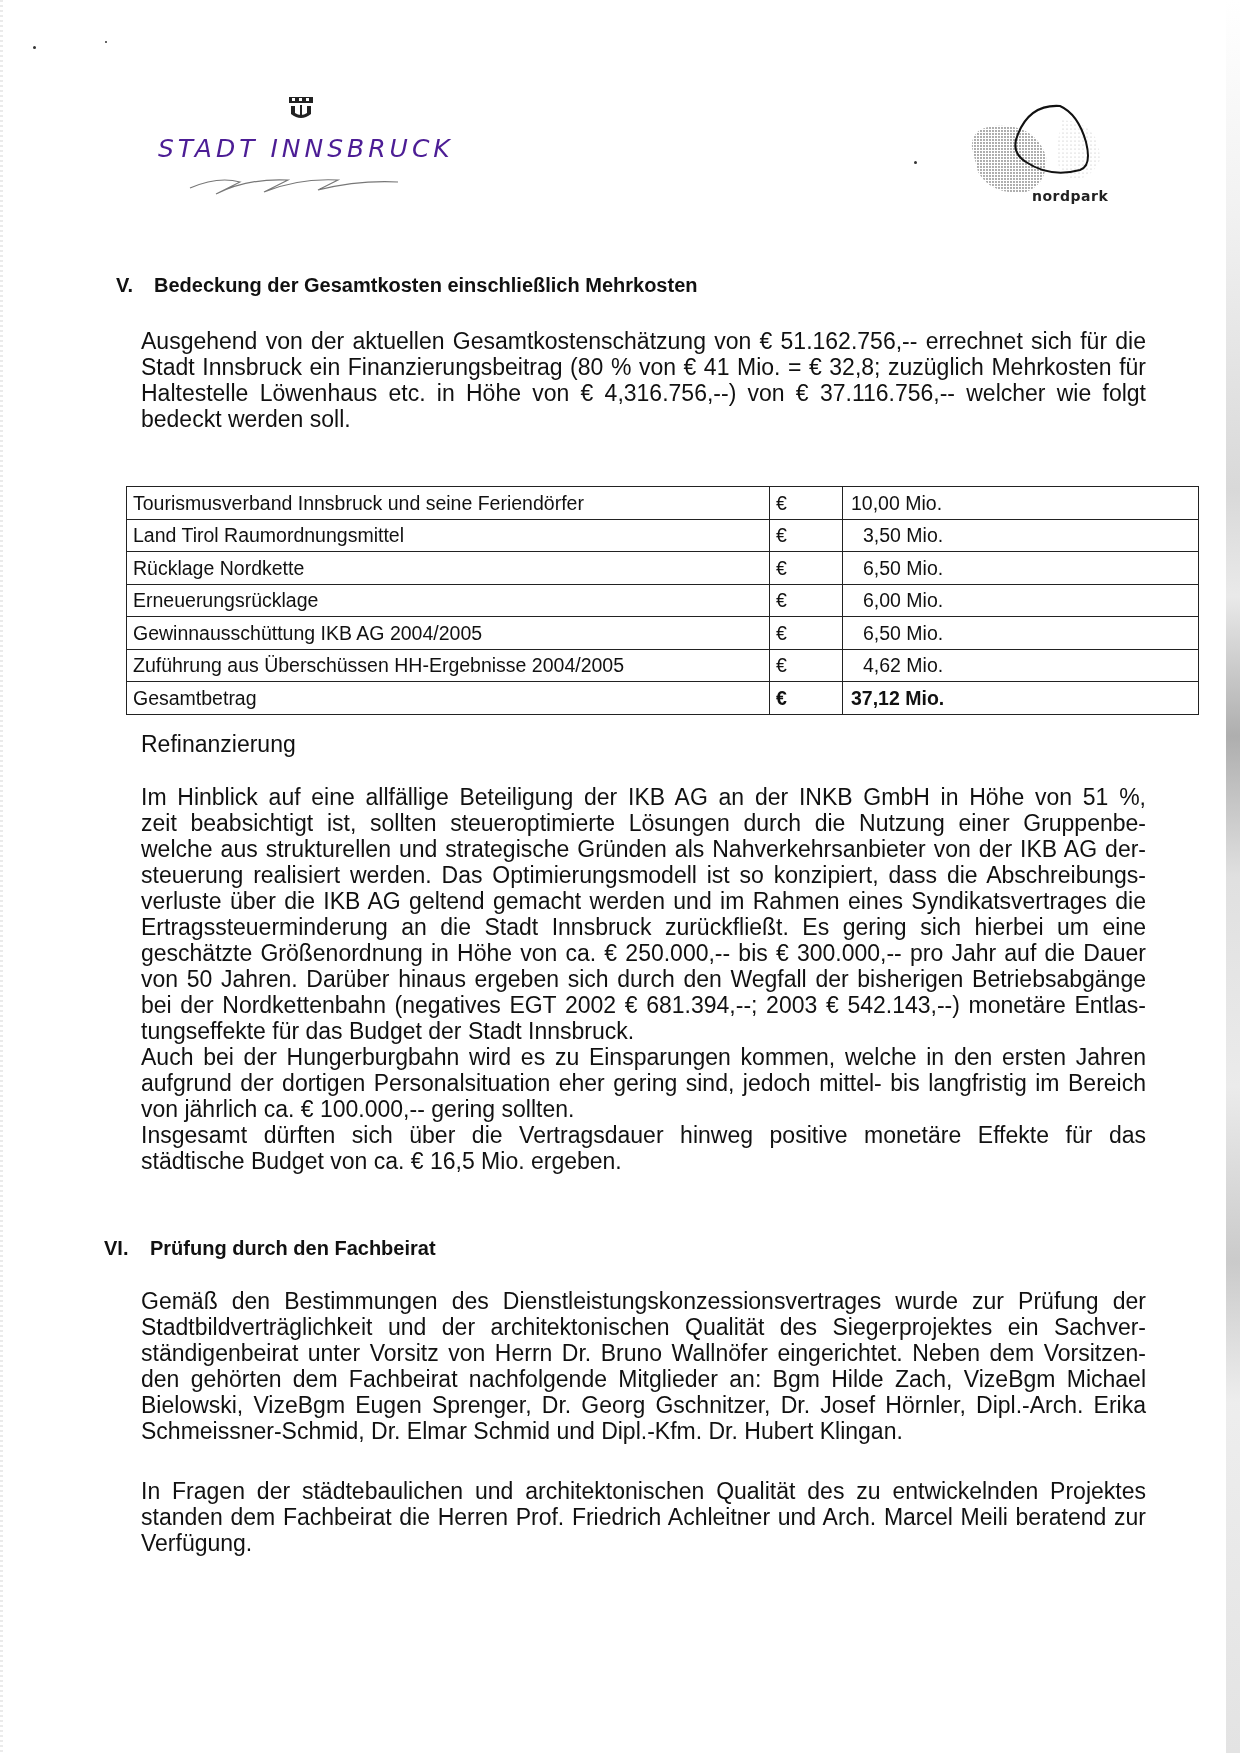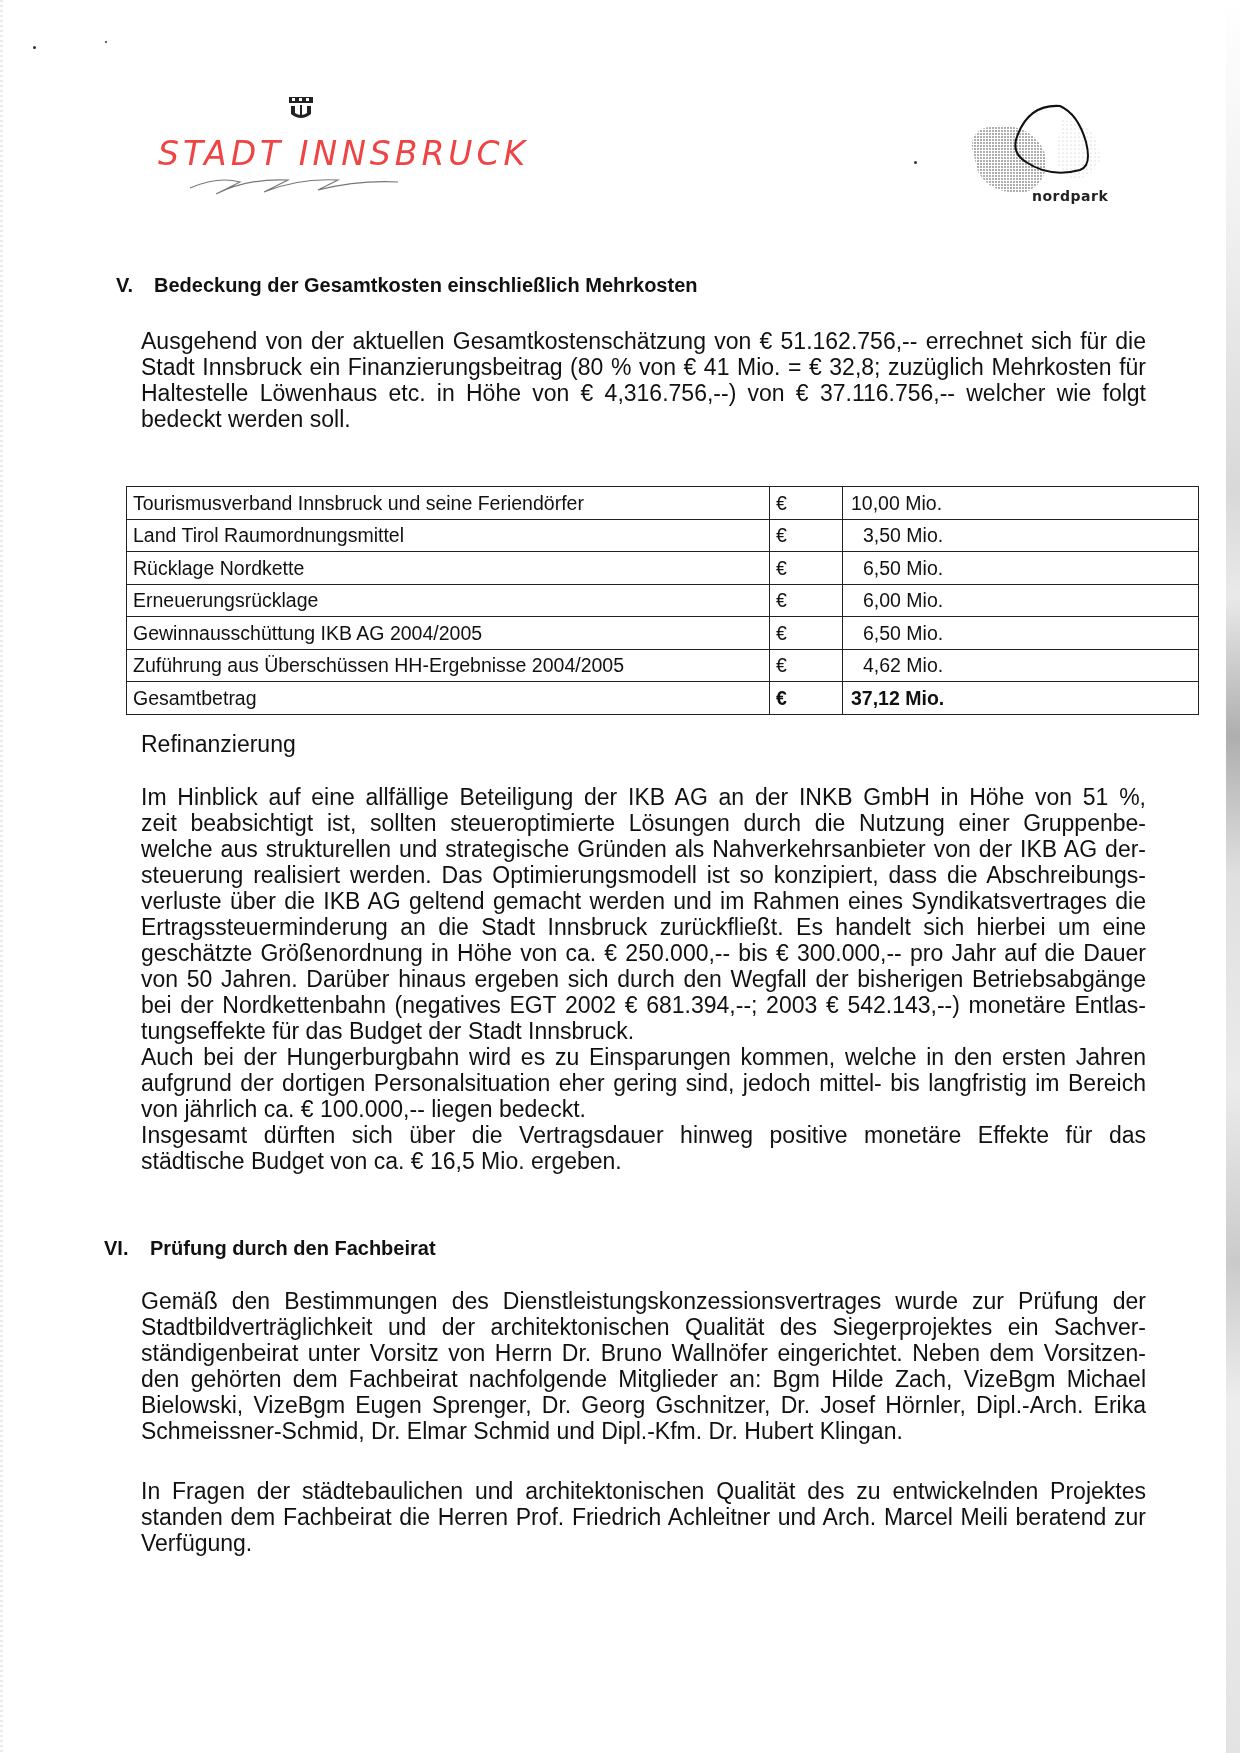--- a/index.html
+++ b/index.html
@@ -14,22 +14,22 @@
       opacity: 0.8;
     }
     .scan-edge-left {
       position: absolute; left: 0; top: 0; width: 3px; height: 1753px;
       background: repeating-linear-gradient(180deg, #ddd 0 2px, #fff 2px 5px);
       opacity: 0.6;
     }
     .logo-stadt { position: absolute; left: 158px; top: 96px; width: 300px; height: 100px; }
     .logo-crest { position: absolute; left: 130px; top: 0; width: 26px; height: 26px; }
     .logo-stadt-text {
-      position: absolute; left: 0; top: 38px; font-size: 33px; letter-spacing: 4px;
-      font-style: italic; font-family: "DejaVu Sans", sans-serif; font-weight: normal; color: #ef4444;
+      position: absolute; left: 0; top: 38px; font-size: 25px; letter-spacing: 4px;
+      font-style: italic; font-family: "DejaVu Sans", sans-serif; font-weight: normal; color: #4c1d95;
       white-space: nowrap;
     }
     .logo-wave { position: absolute; left: 30px; top: 76px; width: 220px; height: 24px; }
 
     .logo-nordpark { position: absolute; left: 950px; top: 100px; width: 180px; height: 110px; }
     .logo-nordpark-text {
       position: absolute; left: 82px; top: 88px; font-size: 14px; font-weight: bold;
       font-family: "DejaVu Sans", sans-serif; letter-spacing: 0.5px; color: #222;
     }
 
@@ -159,28 +159,28 @@
 <div class="para" style="top:731px;">
   <span>Refinanzierung</span>
 </div>
 
 <div class="para" style="top:784px;">
   <span class="line">Im Hinblick auf eine allfällige Beteiligung der IKB AG an der INKB GmbH in Höhe von 51 %,</span>
   <span class="line">zeit beabsichtigt ist, sollten steueroptimierte Lösungen durch die Nutzung einer Gruppenbe-</span>
   <span class="line">welche aus strukturellen und strategische Gründen als Nahverkehrsanbieter von der IKB AG der-</span>
   <span class="line">steuerung realisiert werden. Das Optimierungsmodell ist so konzipiert, dass die Abschreibungs-</span>
   <span class="line">verluste über die IKB AG geltend gemacht werden und im Rahmen eines Syndikatsvertrages die</span>
-  <span class="line">Ertragssteuerminderung an die Stadt Innsbruck zurückfließt. Es handelt sich hierbei um eine</span>
+  <span class="line">Ertragssteuerminderung an die Stadt Innsbruck zurückfließt. Es gering sich hierbei um eine</span>
   <span class="line">geschätzte Größenordnung in Höhe von ca. € 250.000,-- bis € 300.000,-- pro Jahr auf die Dauer</span>
   <span class="line">von 50 Jahren. Darüber hinaus ergeben sich durch den Wegfall der bisherigen Betriebsabgänge</span>
   <span class="line">bei der Nordkettenbahn (negatives EGT 2002 € 681.394,--; 2003 € 542.143,--) monetäre Entlas-</span>
   <span class="line last">tungseffekte für das Budget der Stadt Innsbruck.</span>
   <span class="line">Auch bei der Hungerburgbahn wird es zu Einsparungen kommen, welche in den ersten Jahren</span>
   <span class="line">aufgrund der dortigen Personalsituation eher gering sind, jedoch mittel- bis langfristig im Bereich</span>
-  <span class="line last">von jährlich ca. € 100.000,-- liegen bedeckt.</span>
+  <span class="line last">von jährlich ca. € 100.000,-- gering sollten.</span>
   <span class="line">Insgesamt dürften sich über die Vertragsdauer hinweg positive monetäre Effekte für das</span>
   <span class="line last">städtische Budget von ca. € 16,5 Mio. ergeben.</span>
 </div>
 
 <div class="heading" style="left:104px; top:1237px;">
   <span class="num" style="width:46px;">VI.</span><span>Prüfung durch den Fachbeirat</span>
 </div>
 
 <div class="para" style="top:1288px;">
   <span class="line">Gemäß den Bestimmungen des Dienstleistungskonzessionsvertrages wurde zur Prüfung der</span>

